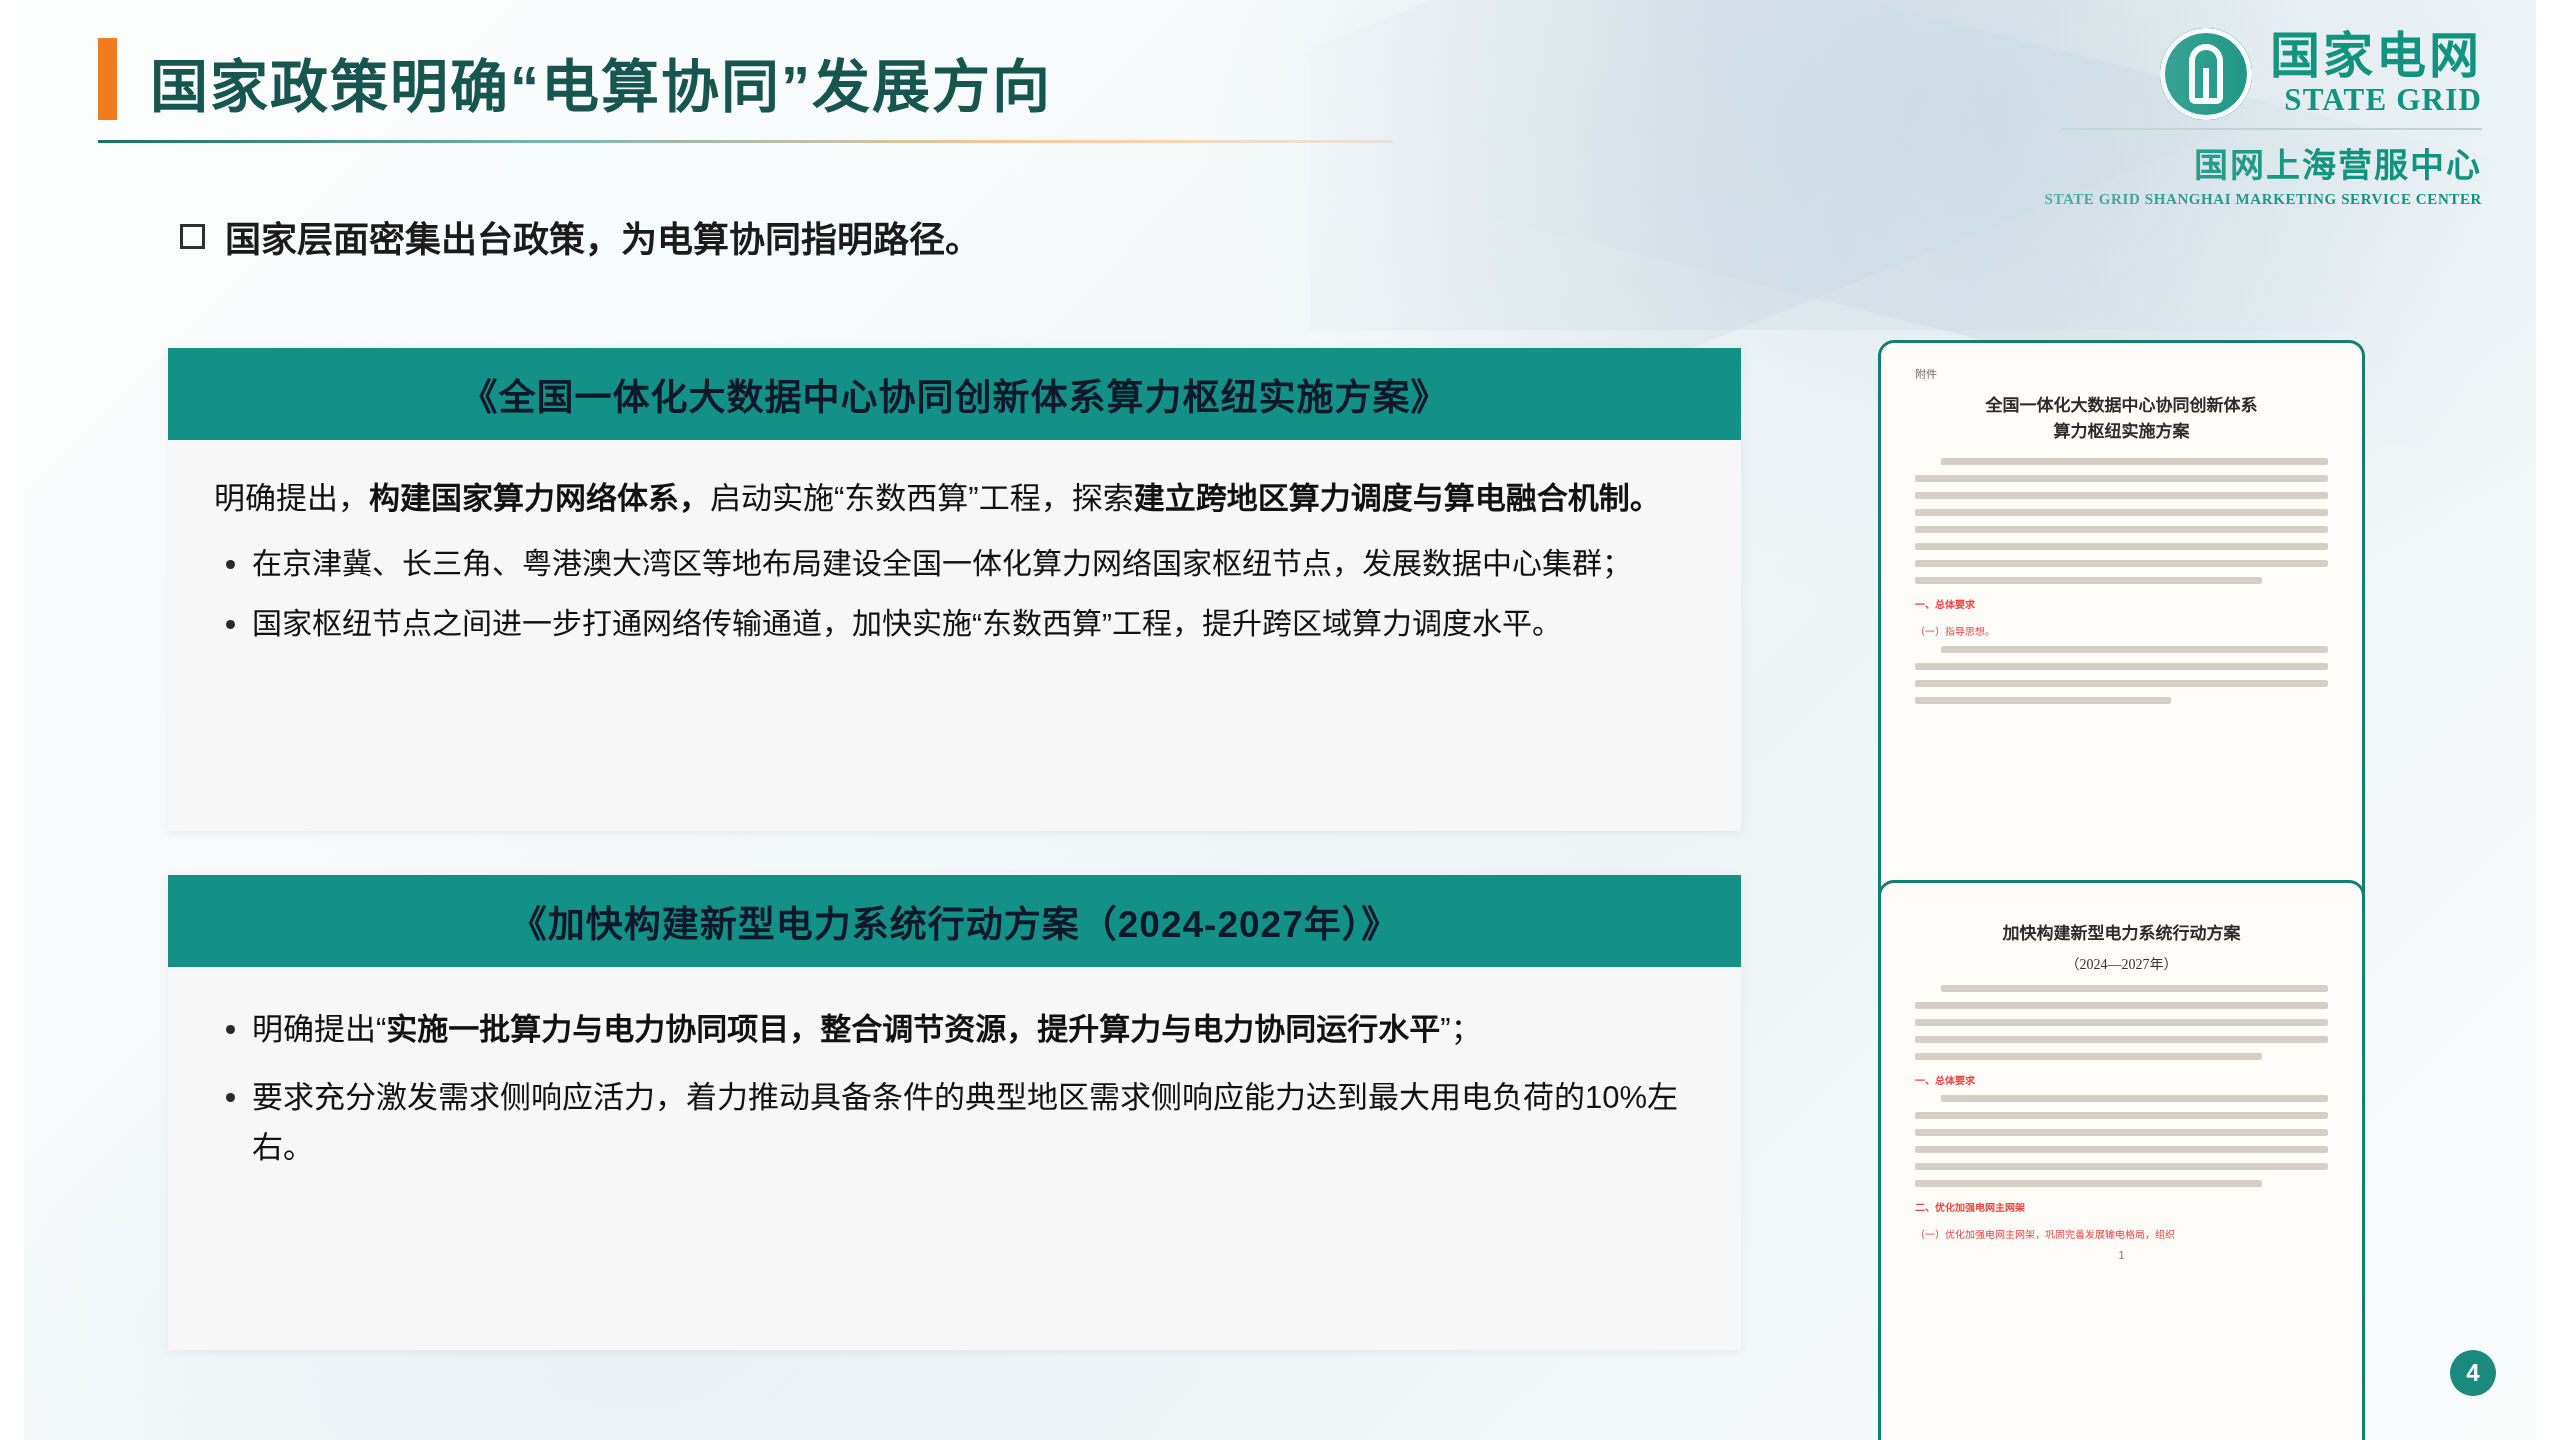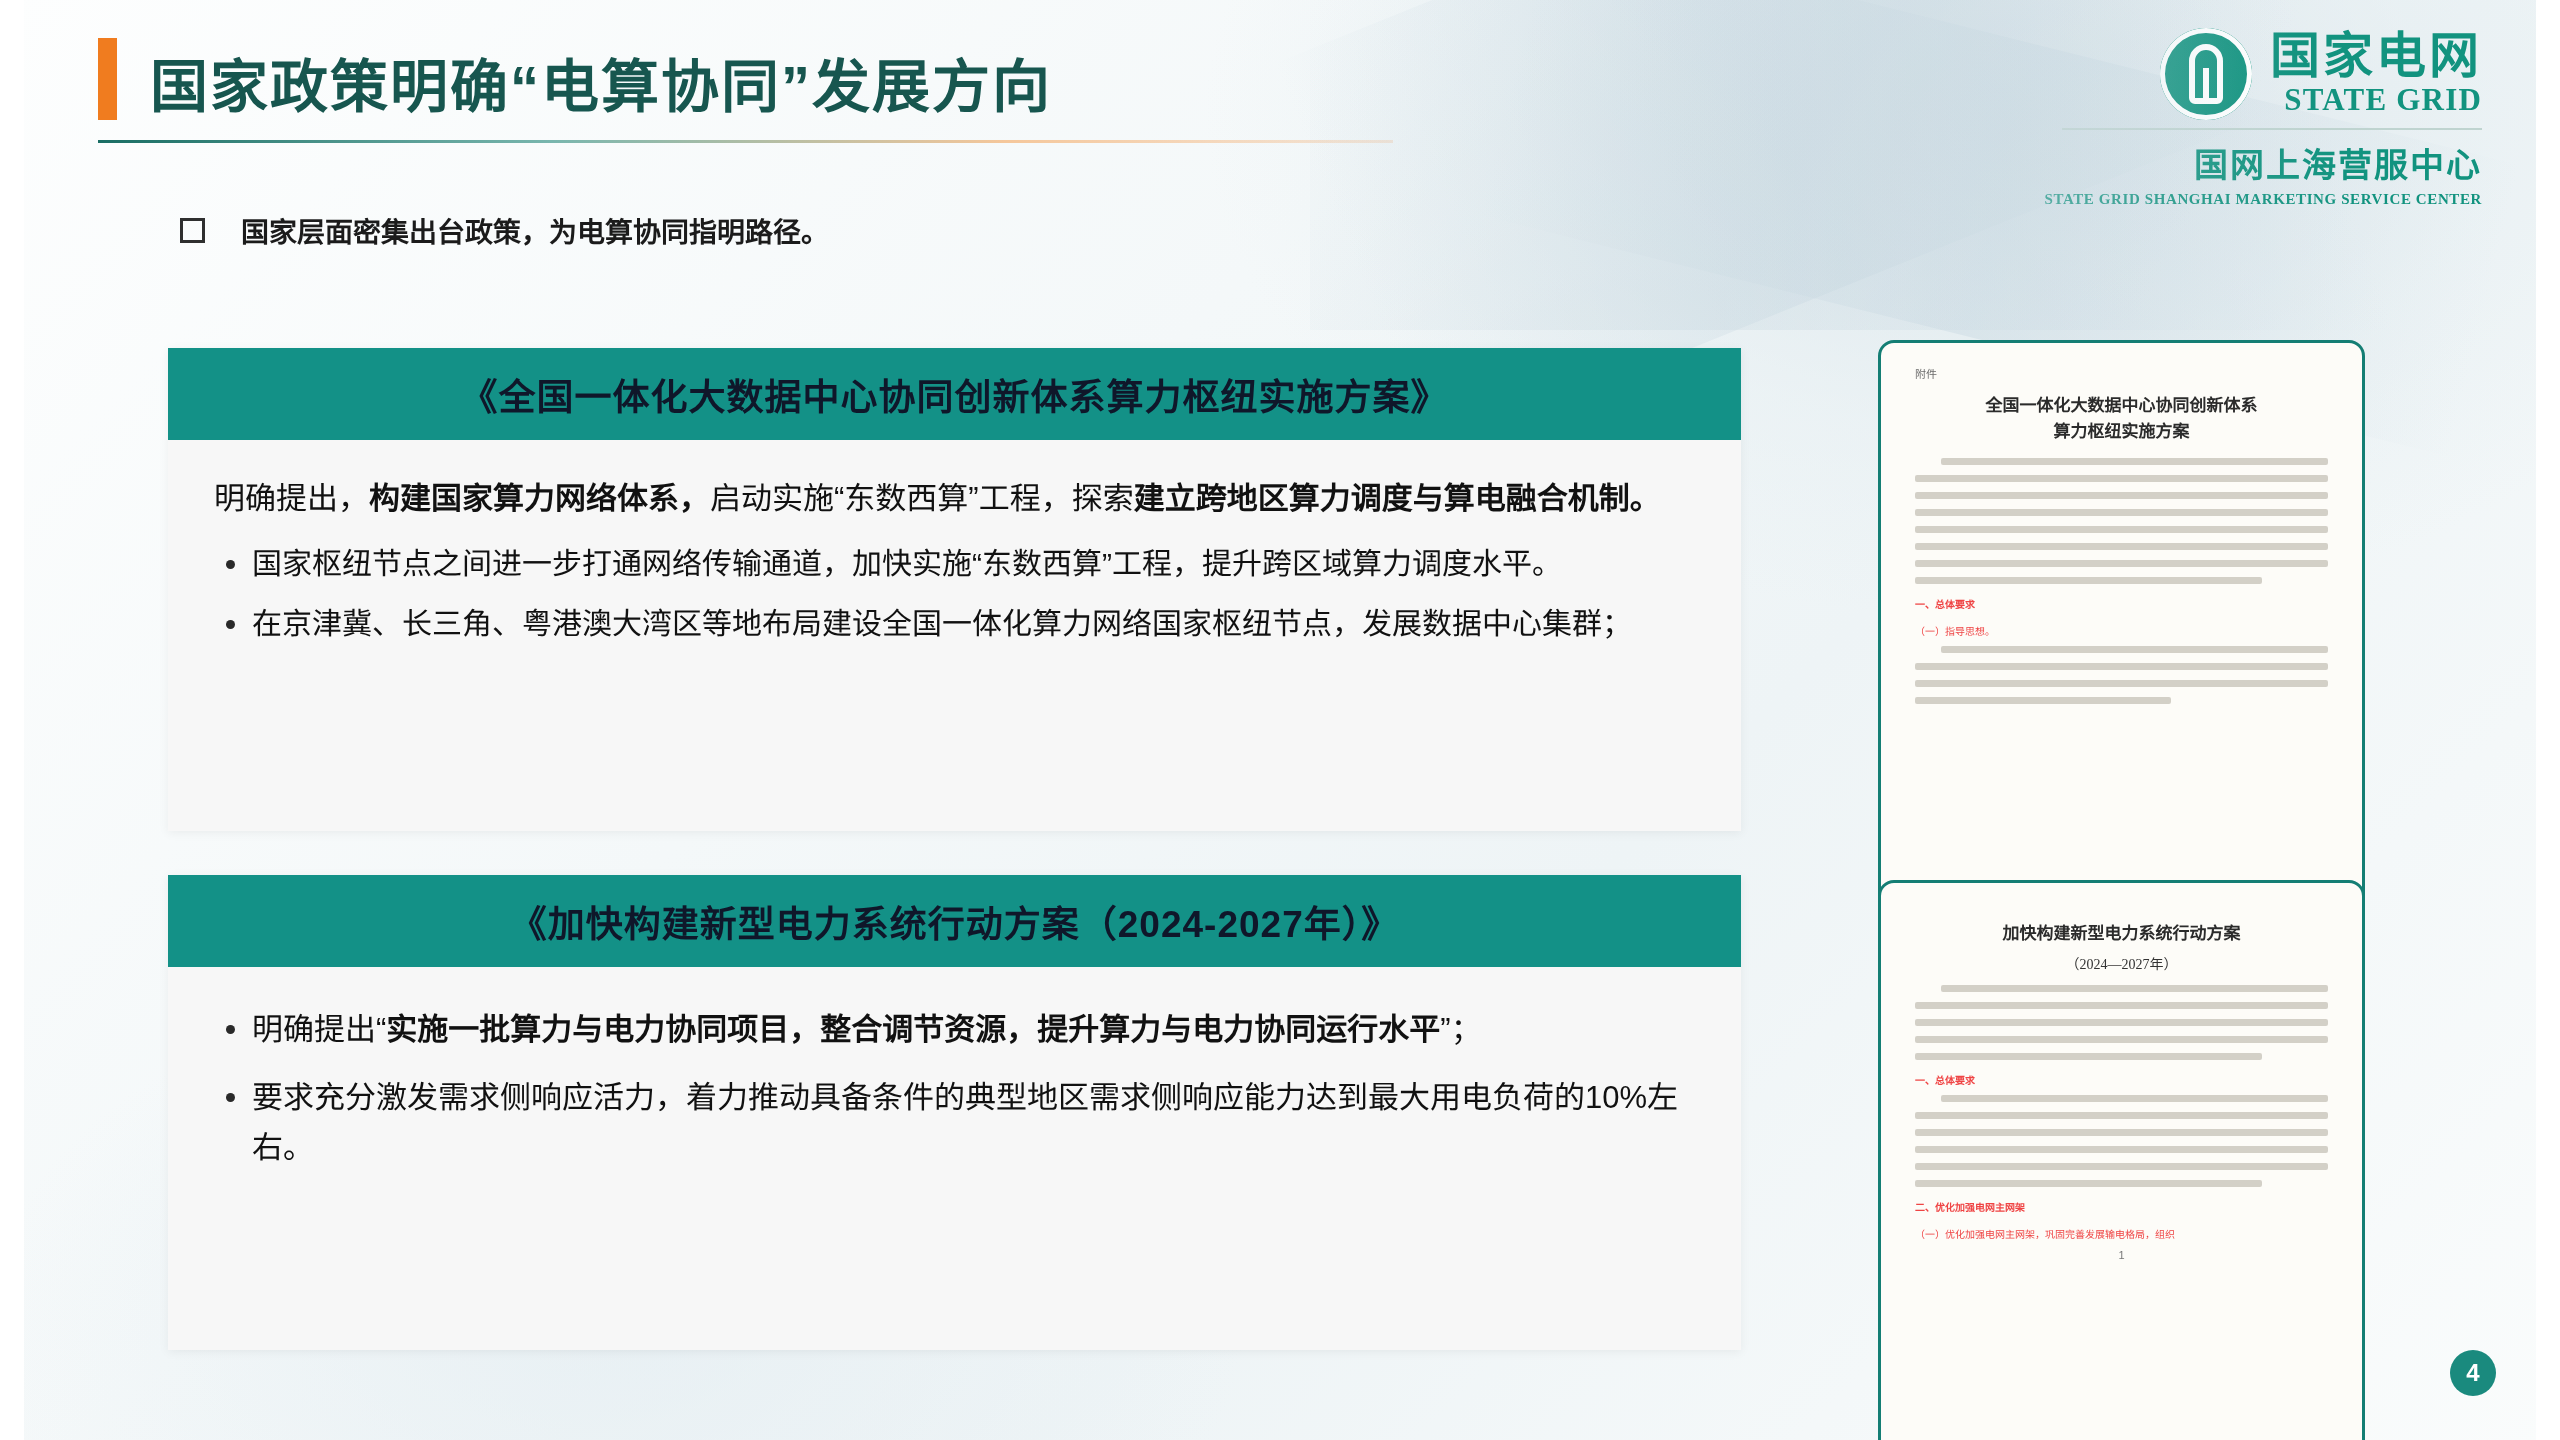--- a/index.html
+++ b/index.html
@@ -144,22 +144,22 @@
     font-family: "Liberation Serif", "DejaVu Serif", serif;
   }
 
   
   .section-heading {
     position: absolute;
     left: 180px;
     top: 210px;
     display: flex;
     align-items: center;
-    gap: 36px;
-    font-size: 28px;
+    gap: 20px;
+    font-size: 36px;
     font-weight: 700;
     color: #1b1b1b;
   }
   .sq-bullet {
     width: 25px; height: 25px;
     border: 3px solid #2f2f2f;
     box-sizing: border-box;
     flex: none;
   }
 
@@ -335,22 +335,22 @@
   <div class="section-heading">
     <span class="sq-bullet"></span>
     <span>国家层面密集出台政策，为电算协同指明路径。</span>
   </div>
 
   <div class="card" id="card1">
     <div class="card-header">《全国一体化大数据中心协同创新体系算力枢纽实施方案》</div>
     <div class="card-body">
       <p class="para" id="c1-para"><span>明确提出，</span><b>构建国家算力网络体系，</b><span>启动实施“东数西算”工程，探索</span><b>建立跨地区算力调度与算电融合机制。</b></p>
       <ul class="card-list" id="c1-list">
+          <li>在京津冀、长三角、粤港澳大湾区等地布局建设全国一体化算力网络国家枢纽节点，发展数据中心集群；</li>
           <li>国家枢纽节点之间进一步打通网络传输通道，加快实施“东数西算”工程，提升跨区域算力调度水平。</li>
-          <li>在京津冀、长三角、粤港澳大湾区等地布局建设全国一体化算力网络国家枢纽节点，发展数据中心集群；</li>
         </ul>
     </div>
   </div>
 
   <div class="card" id="card2">
     <div class="card-header">《加快构建新型电力系统行动方案（2024-2027年）》</div>
     <div class="card-body">
       <ul class="card-list big" id="c2-list">
           <li><span>明确提出“</span><b>实施一批算力与电力协同项目，整合调节资源，提升算力与电力协同运行水平</b><span>”；</span></li>
           <li><span>要求充分激发需求侧响应活力，着力推动具备条件的典型地区需求侧响应能力达到最大用电负荷的10%左右。</span></li>

